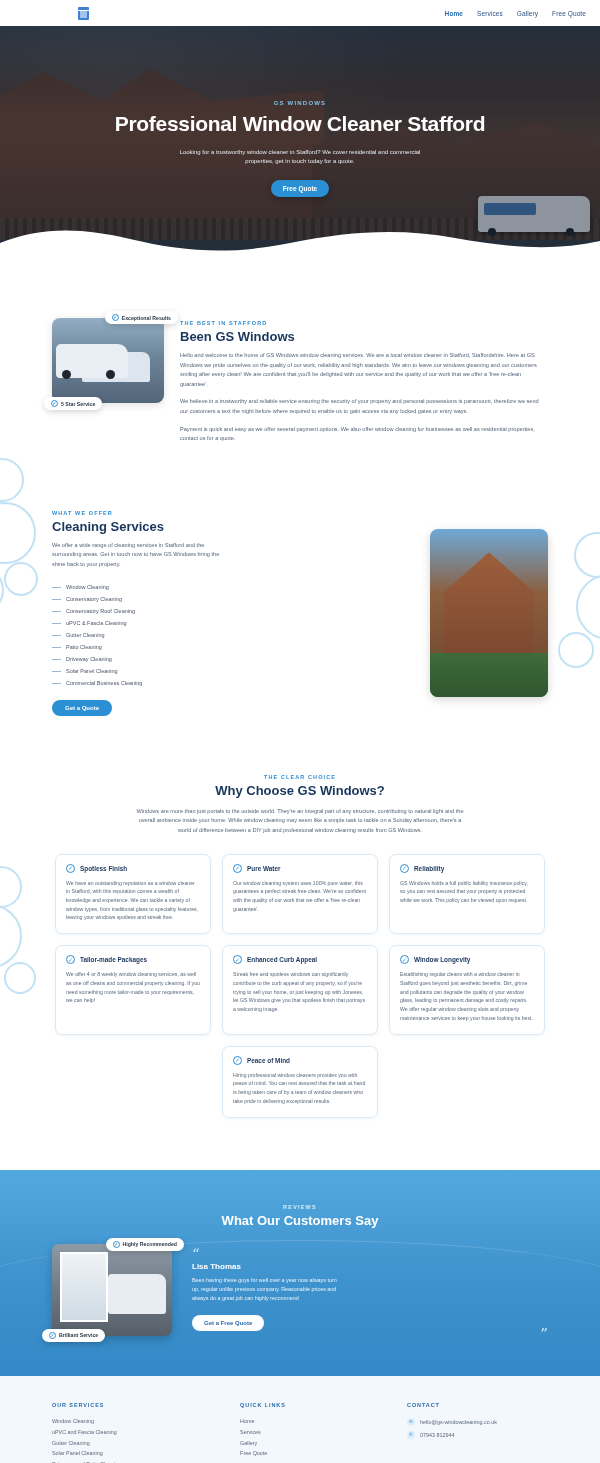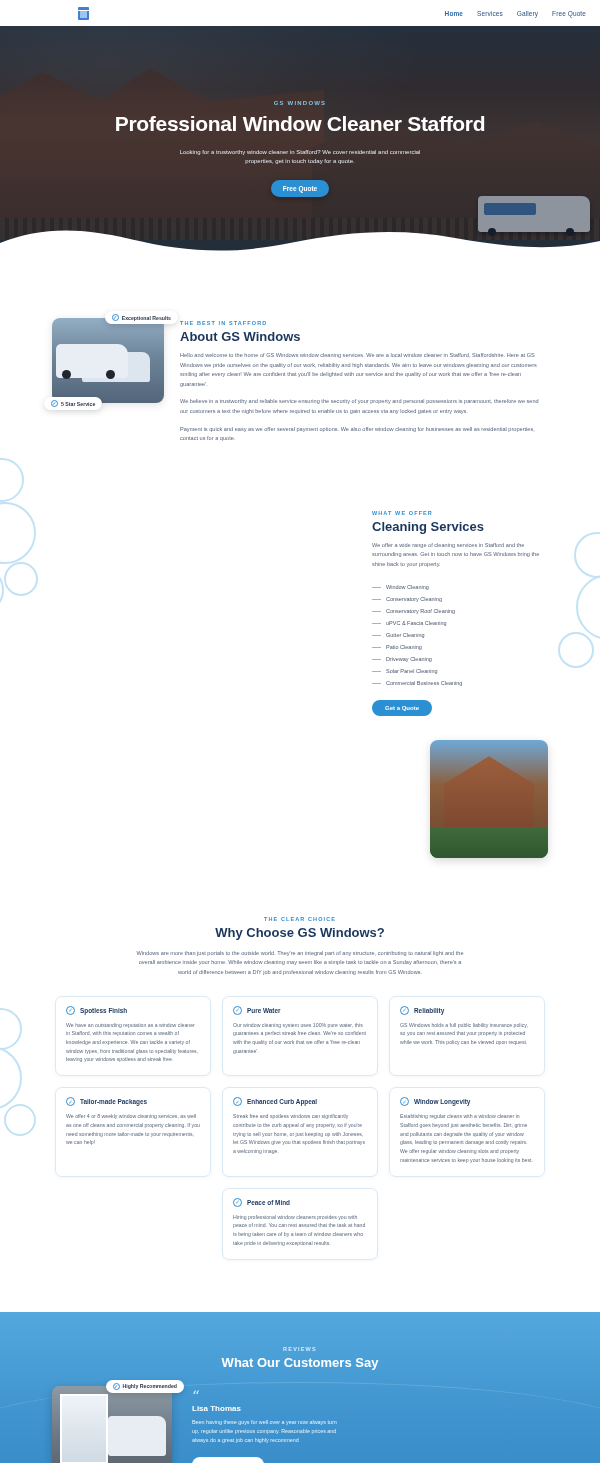--- a/index.html
+++ b/index.html
@@ -156,21 +156,21 @@
     width:7px;height:7px;border-radius:50%;border:1px solid #2b8fd4;
     display:inline-flex;align-items:center;justify-content:center;
     color:#2b8fd4;font-size:4.5px;
   }
   .badge-top { top:-7px; right:-14px; }
   .badge-bottom { bottom:-7px; left:-8px; }
   .about-text { flex:1; padding-top:2px; }
   .about-text p { margin-bottom:8px; }
 
   
-  .services { display:flex; gap:24px; padding: 58px 52px 0; align-items:flex-end;flex-direction:column; }
+  .services { display:flex; gap:4px; padding: 58px 52px 0; align-items:center; }
   .services-left { flex:1; }
   .svc-list { margin-top:11px; }
   .svc-item {
     font-size:5.5px; color:#4a5568; padding:3px 0 3px 14px; position:relative;
   }
   .svc-item:before {
     content:""; position:absolute; left:0; top:50%; width:9px; height:1px;
     background:#9ab6d4;
   }
   .btn-primary {
@@ -314,21 +314,21 @@
         <span class="tick">✓</span>
         <span>Exceptional Results</span>
       </div>
       <div class="badge badge-bottom">
         <span class="tick">✓</span>
         <span>5 Star Service</span>
       </div>
     </div>
     <div class="about-text">
       <div class="eyebrow">THE BEST IN STAFFORD</div>
-      <div class="h2">About GS Windows</div>
+      <div class="h2">Been GS Windows</div>
       <p class="body-text" style="margin-top:7px;">Hello and welcome to the home of GS Windows window cleaning services. We are a local window cleaner in Stafford, Staffordshire. Here at GS Windows we pride ourselves on the quality of our work, reliability and high standards. We aim to leave our windows gleaming and our customers smiling after every clean! We are confident that you'll be delighted with our service and the quality of our work that we offer a 'free re-clean guarantee'.</p>
       <p class="body-text">We believe in a trustworthy and reliable service ensuring the security of your property and personal possessions is paramount, therefore we send our customers a text the night before where required to enable us to gain access via any locked gates or entry ways.</p>
       <p class="body-text">Payment is quick and easy as we offer several payment options. We also offer window cleaning for businesses as well as residential properties, contact us for a quote.</p>
     </div>
   </div>
 </div>
 
 <div class="section">
   <div class="bubbles" style="right:-30px; top:80px; width:130px; height:180px;">
     <span class="bub" style="right:10px; top:0; width:46px; height:46px;"></span>

